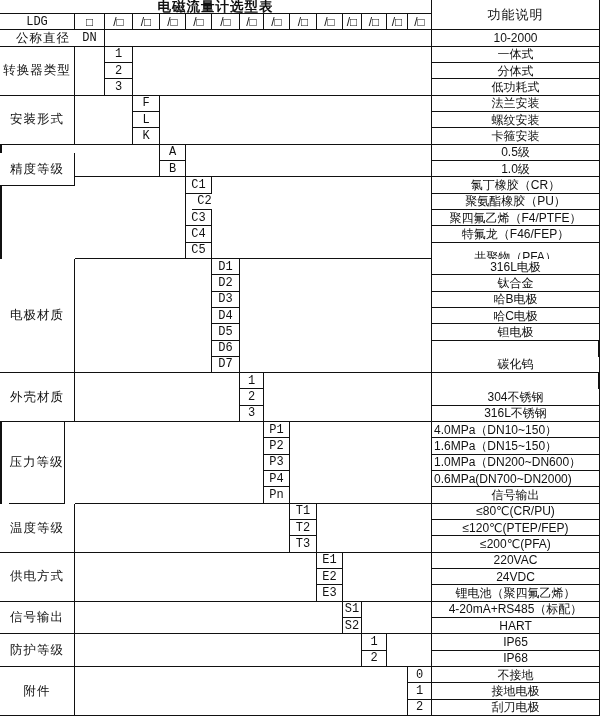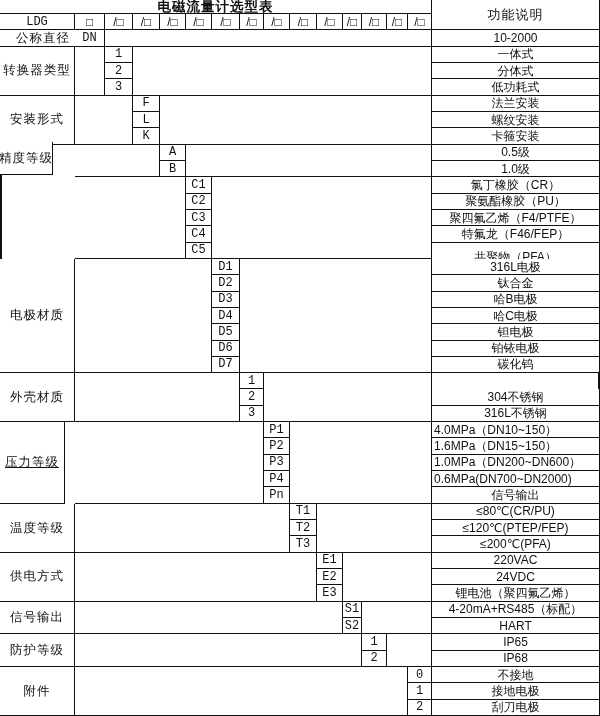--- a/index.html
+++ b/index.html
@@ -70,31 +70,31 @@
     <div class="cell" style="left: 133px; top: 46.65px; width: 299px; height: 48.98px;"></div>
     <div class="cell group-label" style="left: 0px; top: 95.63px; width: 75px; height: 48.98px;">安装形式</div>
     <div class="cell" style="left: 75px; top: 95.63px; width: 58px; height: 48.98px;"></div>
     <div class="cell code-cell" style="left: 133px; top: 95.63px; width: 27px; height: 16.33px;">F</div>
     <div class="cell desc-cell" style="left: 432px; top: 95.63px; width: 168px; height: 16.33px;">法兰安装</div>
     <div class="cell code-cell" style="left: 133px; top: 111.95px; width: 27px; height: 16.33px;">L</div>
     <div class="cell desc-cell" style="left: 432px; top: 111.95px; width: 168px; height: 16.33px;">螺纹安装</div>
     <div class="cell code-cell" style="left: 133px; top: 128.28px; width: 27px; height: 16.33px;">K</div>
     <div class="cell desc-cell" style="left: 432px; top: 128.28px; width: 168px; height: 16.33px;">卡箍安装</div>
     <div class="cell" style="left: 160px; top: 95.63px; width: 272px; height: 48.98px;"></div>
-    <div class="cell group-label" style="left: 0px; top: 142px; width: 53px; height: 32.65px;">精度等级</div>
+    <div class="cell group-label" style="left: 0px; top: 153px; width: 75px; height: 32.65px;">精度等级</div>
     <div class="cell" style="left: 75px; top: 144.6px; width: 85px; height: 32.65px;"></div>
     <div class="cell code-cell" style="left: 160px; top: 144.6px; width: 26px; height: 16.33px;">A</div>
     <div class="cell desc-cell" style="left: 432px; top: 144.6px; width: 168px; height: 16.33px;">0.5级</div>
     <div class="cell code-cell" style="left: 160px; top: 160.93px; width: 26px; height: 16.33px;">B</div>
     <div class="cell desc-cell" style="left: 432px; top: 160.93px; width: 168px; height: 16.33px;">1.0级</div>
     <div class="cell" style="left: 186px; top: 144.6px; width: 246px; height: 32.65px;"></div>
     <div class="cell" style="left: 75px; top: 177.26px; width: 111px; height: 81.63px;"></div>
     <div class="cell code-cell" style="left: 186px; top: 177.26px; width: 26px; height: 16.33px;">C1</div>
     <div class="cell desc-cell" style="left: 432px; top: 177.26px; width: 168px; height: 16.33px;">氯丁橡胶（CR）</div>
-    <div class="cell code-cell" style="left: 186px; top: 193.58px; width: 26px; height: 16.33px; text-align: center;">C2</div>
+    <div class="cell code-cell" style="left: 192px; top: 193.58px; width: 26px; height: 16.33px; text-align: center;">C2</div>
     <div class="cell desc-cell" style="left: 432px; top: 193.58px; width: 168px; height: 16.33px;">聚氨酯橡胶（PU）</div>
     <div class="cell code-cell" style="left: 186px; top: 209.91px; width: 26px; height: 16.33px;">C3</div>
     <div class="cell desc-cell" style="left: 432px; top: 209.91px; width: 168px; height: 16.33px;">聚四氟乙烯（F4/PTFE）</div>
     <div class="cell code-cell" style="left: 186px; top: 226.23px; width: 26px; height: 16.33px;">C4</div>
     <div class="cell desc-cell" style="left: 432px; top: 226.23px; width: 168px; height: 16.33px;">特氟龙（F46/FEP）</div>
     <div class="cell code-cell" style="left: 186px; top: 242.56px; width: 26px; height: 16.33px;">C5</div>
     <div class="cell desc-cell" style="left: 432px; top: 242.56px; width: 168px; height: 29px;">共聚物（PFA）</div>
     <div class="cell" style="left: 212px; top: 177.26px; width: 220px; height: 81.63px;"></div>
     <div class="cell group-label" style="left: 0px; top: 258.88px; width: 75px; height: 114.28px;">电极材质</div>
     <div class="cell" style="left: 75px; top: 258.88px; width: 137px; height: 114.28px;"></div>
@@ -102,33 +102,32 @@
     <div class="cell desc-cell" style="left: 432px; top: 258.88px; width: 168px; height: 16.33px;">316L电极</div>
     <div class="cell code-cell" style="left: 212px; top: 275.21px; width: 28px; height: 16.33px;">D2</div>
     <div class="cell desc-cell" style="left: 432px; top: 275.21px; width: 168px; height: 16.33px;">钛合金</div>
     <div class="cell code-cell" style="left: 212px; top: 291.53px; width: 28px; height: 16.33px;">D3</div>
     <div class="cell desc-cell" style="left: 432px; top: 291.53px; width: 168px; height: 16.33px;">哈B电极</div>
     <div class="cell code-cell" style="left: 212px; top: 307.86px; width: 28px; height: 16.33px;">D4</div>
     <div class="cell desc-cell" style="left: 432px; top: 307.86px; width: 168px; height: 16.33px;">哈C电极</div>
     <div class="cell code-cell" style="left: 212px; top: 324.19px; width: 28px; height: 16.33px;">D5</div>
     <div class="cell desc-cell" style="left: 432px; top: 324.19px; width: 168px; height: 16.33px;">钽电极</div>
     <div class="cell code-cell" style="left: 212px; top: 340.51px; width: 28px; height: 16.33px;">D6</div>
-    <div class="cell desc-cell" style="left: 432px; top: 340.51px; width: 168px; height: 16.33px;">铂铱电极</div>
     <div class="cell code-cell" style="left: 212px; top: 356.84px; width: 28px; height: 16.33px;">D7</div>
     <div class="cell desc-cell" style="left: 432px; top: 356.84px; width: 168px; height: 16.33px;">碳化钨</div>
     <div class="cell" style="left: 240px; top: 258.88px; width: 192px; height: 114.28px;"></div>
     <div class="cell group-label" style="left: 0px; top: 373.16px; width: 75px; height: 48.98px;">外壳材质</div>
     <div class="cell" style="left: 75px; top: 373.16px; width: 165px; height: 48.98px;"></div>
     <div class="cell code-cell" style="left: 240px; top: 373.16px; width: 24px; height: 16.33px;">1</div>
     <div class="cell code-cell" style="left: 240px; top: 389.49px; width: 24px; height: 16.33px;">2</div>
     <div class="cell desc-cell" style="left: 432px; top: 389.49px; width: 168px; height: 16.33px;">304不锈钢</div>
     <div class="cell code-cell" style="left: 240px; top: 405.81px; width: 24px; height: 16.33px;">3</div>
     <div class="cell desc-cell" style="left: 432px; top: 405.81px; width: 168px; height: 16.33px;">316L不锈钢</div>
     <div class="cell" style="left: 264px; top: 373.16px; width: 168px; height: 48.98px;"></div>
-    <div class="cell group-label" style="left: 0px; top: 422.14px; width: 65px; height: 81.63px; text-decoration: underline;">压力等级</div>
+    <div class="cell group-label" style="left: 9px; top: 422.14px; width: 56px; height: 81.63px;">压力等级</div>
     <div class="cell" style="left: 75px; top: 422.14px; width: 189px; height: 81.63px;"></div>
     <div class="cell code-cell" style="left: 264px; top: 422.14px; width: 26px; height: 16.33px;">P1</div>
     <div class="cell desc-cell desc-left" style="left: 432px; top: 422.14px; width: 168px; height: 16.33px;">4.0MPa（DN10~150）</div>
     <div class="cell code-cell" style="left: 264px; top: 438.47px; width: 26px; height: 16.33px;">P2</div>
     <div class="cell desc-cell desc-left" style="left: 432px; top: 438.47px; width: 168px; height: 16.33px;">1.6MPa（DN15~150）</div>
     <div class="cell code-cell" style="left: 264px; top: 454.79px; width: 26px; height: 16.33px;">P3</div>
     <div class="cell desc-cell desc-left" style="left: 432px; top: 454.79px; width: 168px; height: 16.33px;">1.0MPa（DN200~DN600）</div>
     <div class="cell code-cell" style="left: 264px; top: 471.12px; width: 26px; height: 16.33px;">P4</div>
     <div class="cell desc-cell desc-left" style="left: 432px; top: 471.12px; width: 168px; height: 16.33px;">0.6MPa(DN700~DN2000)</div>
     <div class="cell code-cell" style="left: 264px; top: 487.44px; width: 26px; height: 16.33px;">Pn</div>

